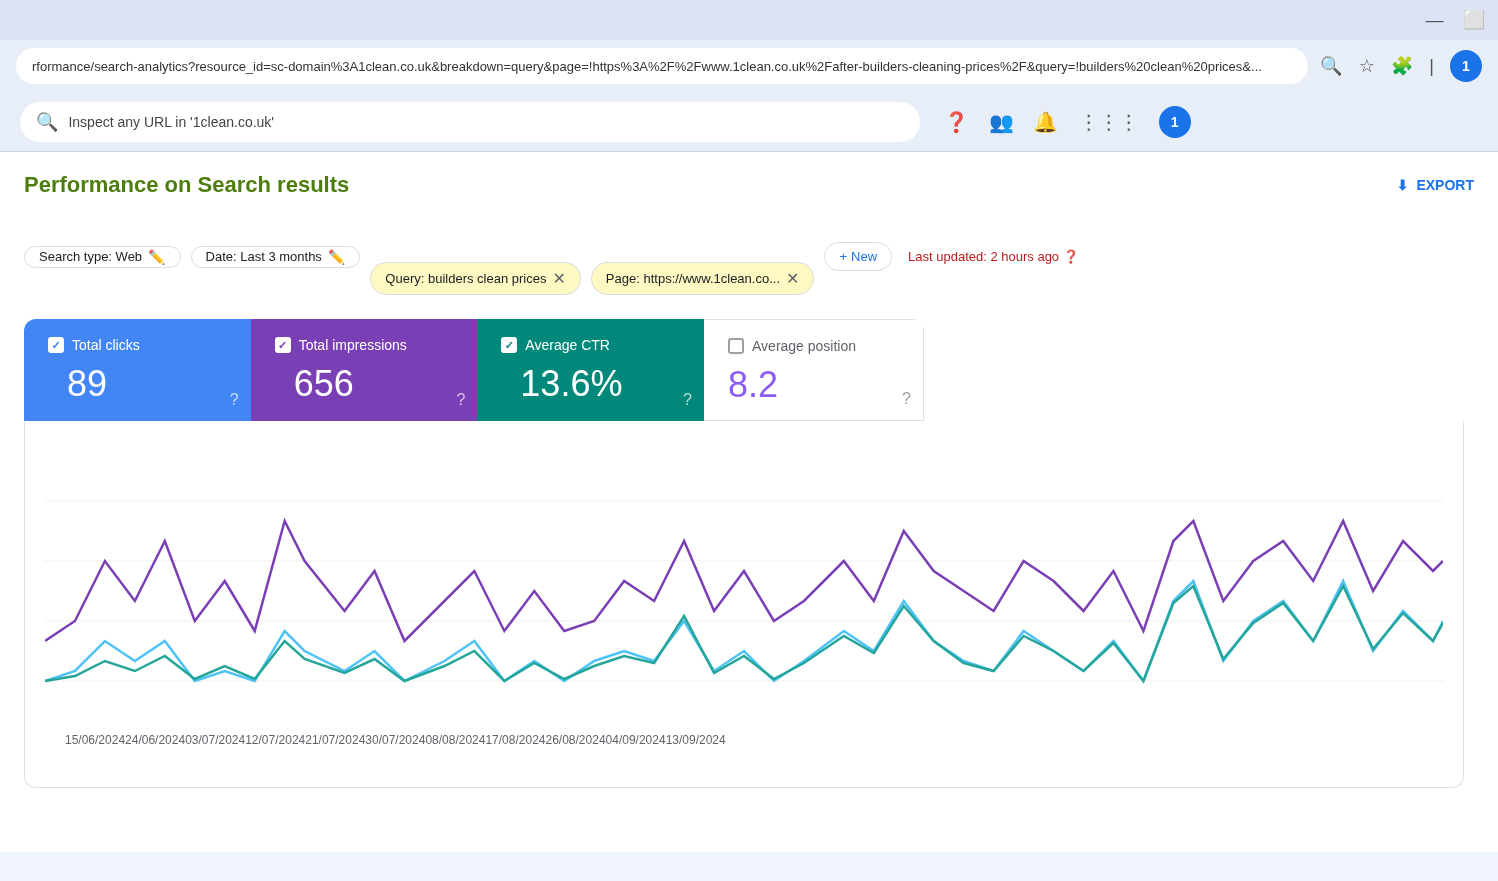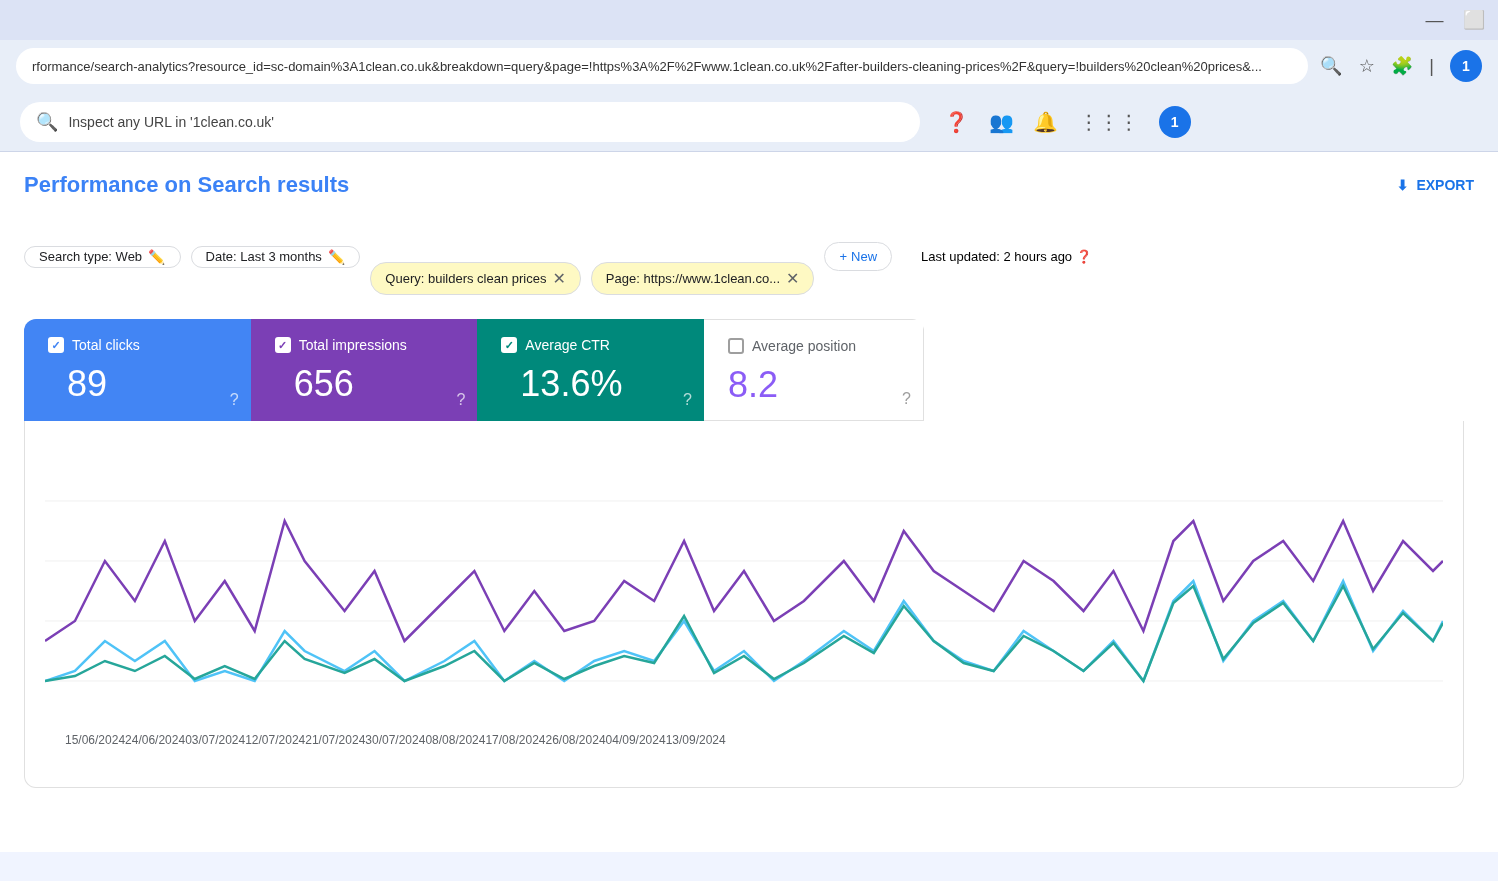--- a/index.html
+++ b/index.html
@@ -16,31 +16,31 @@
 
     
     .sc-toolbar { background: #e8eef8; height: 60px; display: flex; align-items: center; padding: 0 20px; gap: 24px; border-bottom: 1px solid #cdd5e8; }
     .sc-search-bar { flex: 1; background: white; border-radius: 24px; height: 40px; display: flex; align-items: center; padding: 0 16px; gap: 10px; font-size: 14px; color: #444; max-width: 900px; }
     .sc-search-icon { color: #666; font-size: 18px; }
     .sc-toolbar-icons { display: flex; gap: 20px; align-items: center; color: #555; font-size: 20px; }
 
     
     .main-content { padding: 20px 24px; background: white; min-height: 700px; }
     .page-header { display: flex; align-items: center; justify-content: space-between; margin-bottom: 20px; }
-    .page-title { font-size: 22px; font-weight: 600; color: #3b82f6; }
+    .page-title { font-size: 22px; font-weight: 600; color: #4d7c0f; }
     .export-btn { display: flex; align-items: center; gap: 8px; font-size: 14px; font-weight: 600; color: #1a73e8; cursor: pointer; border: none; background: none; }
 
     
     .filter-bar { display: flex; align-items: center; gap: 10px; margin-bottom: 24px; flex-wrap: wrap; }
     .filter-chip { display: flex; align-items: center; gap: 6px; border: 1px solid #dadce0; border-radius: 16px; padding: 2px 14px; font-size: 13px; color: #202124; cursor: pointer; background: white; }
     .filter-chip .edit-icon { color: #5f6368; font-size: 14px; }
     .filter-chip-removable { display: flex; align-items: center; gap: 6px; border: 1px solid #dadce0; border-radius: 16px; padding: 6px 14px; font-size: 13px; color: #202124; cursor: pointer; background: #fef9c3; margin-top: 44px; }
     .filter-chip-removable .remove-icon { color: #5f6368; font-size: 16px; cursor: pointer; }
     .new-filter-btn { display: flex; align-items: center; gap: 4px; border: 1px solid #dadce0; border-radius: 16px; padding: 6px 14px; font-size: 13px; color: #1a73e8; cursor: pointer; background: white; font-weight: 500; }
-    .last-updated { font-size: 13px; color: #000000; display: flex; align-items: flex-start; gap: 4px; margin-left: 19px; }
+    .last-updated { font-size: 13px; color: #b91c1c; display: flex; align-items: flex-start; gap: 4px; margin-left: 6px; }
 
     
     .metrics-container { display: flex; margin-bottom: 0; border-radius: 12px 12px 0 0; overflow: hidden; max-width: 900px; }
     .metric-card { padding: 18px 24px 14px; flex: 1; position: relative; cursor: pointer; }
     .metric-card.clicks { background: #4285f4; }
     .metric-card.impressions { background: #7b3fb5; }
     .metric-card.ctr { background: #00897b; }
     .metric-card.position { background: white; border: 1px solid #e0e0e0; border-left: none; }
     .metric-header { display: flex; align-items: center; gap: 8px; margin-bottom: 10px; }
     .metric-checkbox { width: 16px; height: 16px; border: 2px solid white; border-radius: 3px; display: flex; align-items: center; justify-content: center; }

